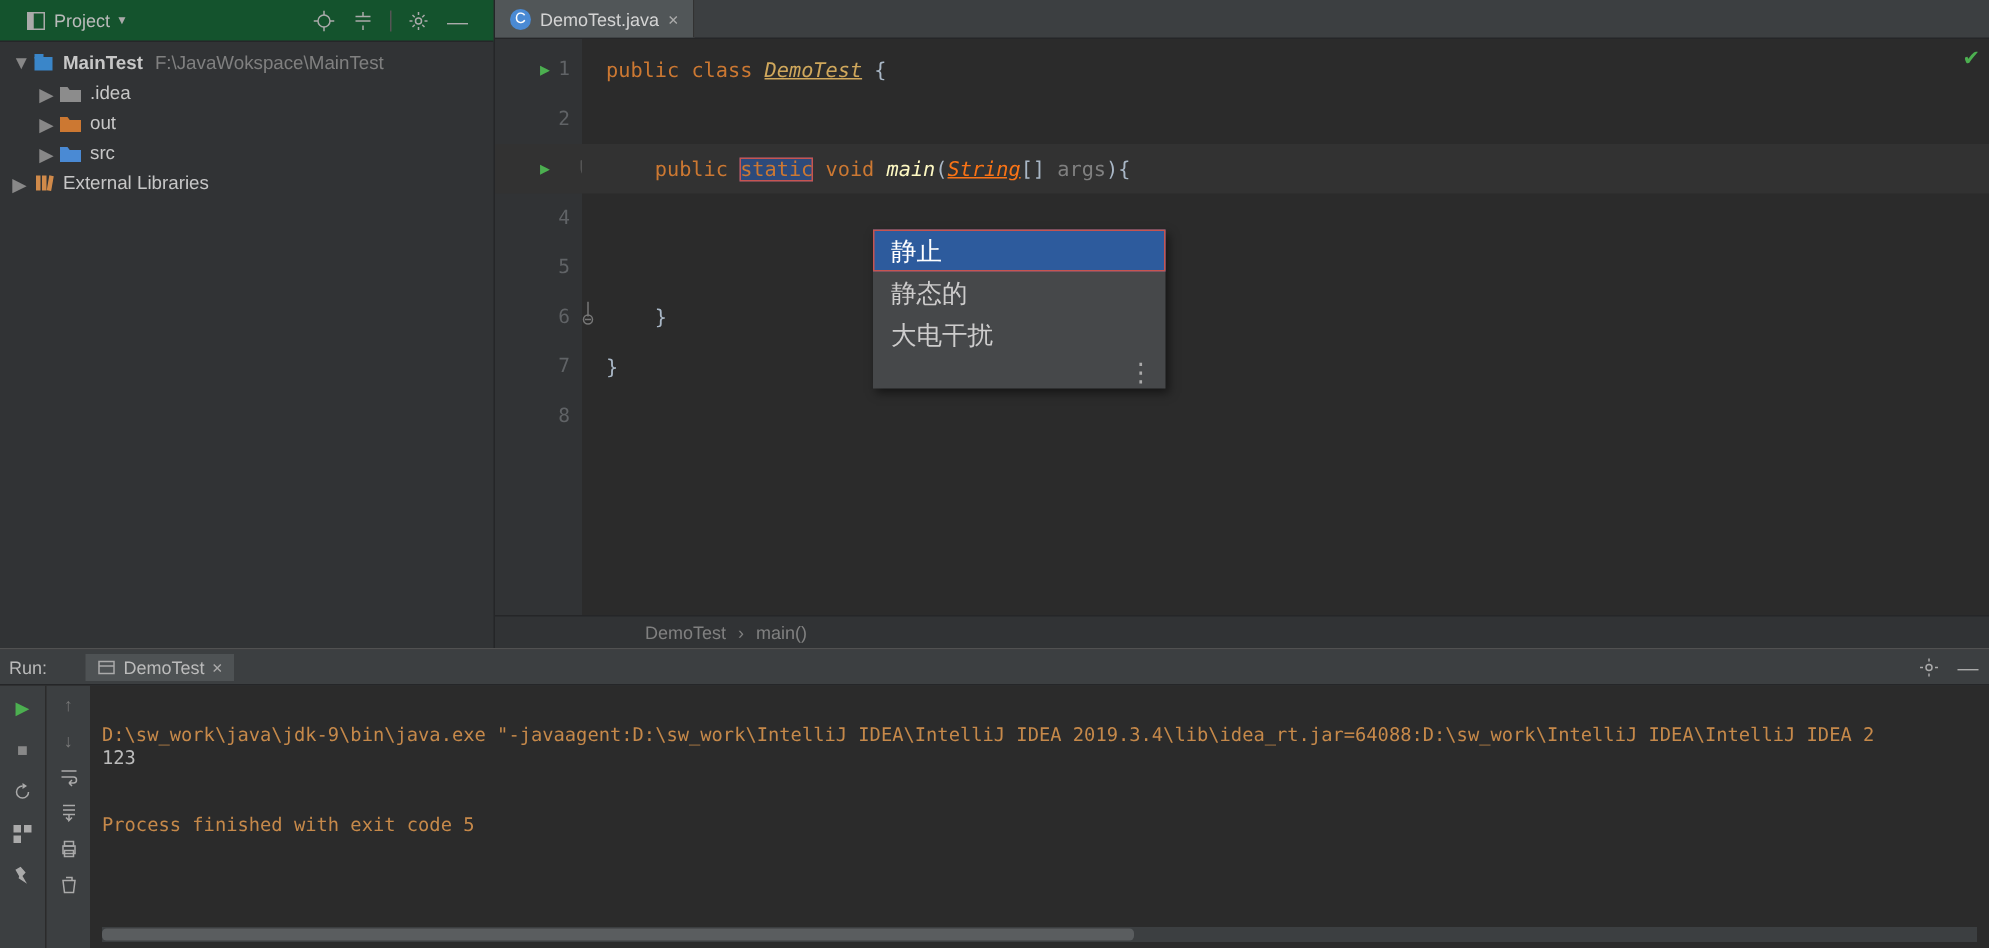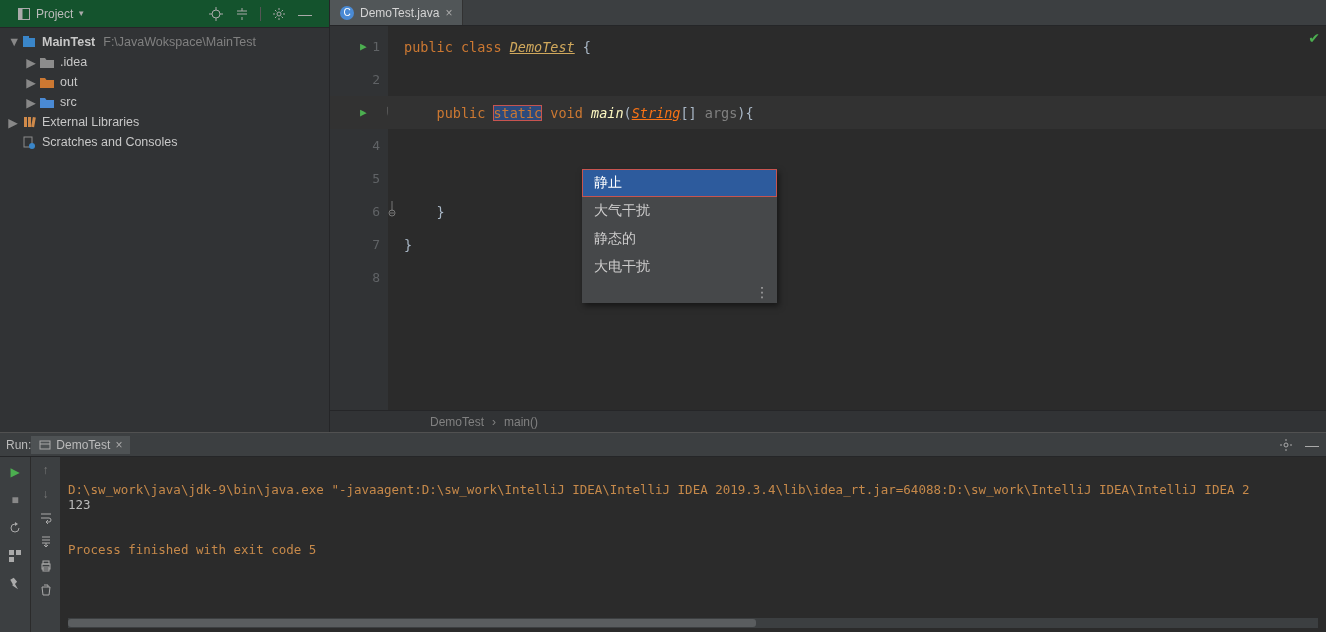--- a/index.html
+++ b/index.html
@@ -81,41 +81,40 @@
   .fn { color:#fef9c3; font-style: italic;}
   .txt { color:#a9b7c6;}
   .arg { color:#808080;}
   .str { color:#6a8759;}
   .sel { background:#2d4a7b; outline:1px solid #c75450; outline-offset:-1px;}
   
   
   .popup {
     position:absolute; left:194px; top:127px; width:195px;
     background:#46484a; box-shadow: 2px 3px 6px rgba(0,0,0,.5);
-    font-family: "Microsoft YaHei","SimSun", sans-serif; font-size:14px;
+    font-family: "Microsoft YaHei","SimSun", sans-serif; font-size:17px;
     color:#cdcccc;
-    margin-top:16px;
   }
   .popup-item { height:28px; display:flex; align-items:center; padding:0 12px; cursor:pointer;}
   .popup-item.sel { background:#2d5b9d; color:#fff;}
   .popup-foot { height:22px; display:flex; justify-content:flex-end; align-items:center; padding-right:8px; color:#aaa;}
 
   
   .crumbs { height:22px; background:#313335; border-top:1px solid #252628; display:flex; align-items:center; padding-left:100px; gap:8px; color:#808080; font-size:12px;}
   .crumbs .sep { color:#808080;}
   
   
   .ok-mark { position:absolute; right:6px; top:4px; color:#4caf50; font-size:14px;}
 
   
   .run-head {
     height:24px; background:#3c3f41; display:flex; align-items:center;
     border-bottom:1px solid #252628; padding:0 6px; justify-content:space-between;
   }
-  .run-head .left { display:flex; align-items:center; gap:0;}
+  .run-head .left { display:flex; align-items:center; gap:26px;}
   .run-head .right { display:flex; align-items:center; gap:10px;}
   .run-head .title { color:#bbbbbb;}
   .run-tab {
     display:flex; align-items:center; gap:5px; padding:2px 8px;
     background:#4e5254; font-size:12px;
   }
   .run-tab .close { color:#aaa; cursor:pointer;}
   .run-body { flex:1; display:flex; overflow:hidden; background:#2b2b2b;}
   .run-tools {
     width:30px; background:#3c3f41; display:flex; flex-direction:column; align-items:center; gap:10px; padding-top:6px;
@@ -233,30 +232,20 @@
       <div class="tree-row l1">
         <span class="arrow">▶</span>
         <span class="ficon lib-icn">
           <svg width="14" height="14" viewBox="0 0 14 14">
               <rect x="2" y="2" width="3" height="10" fill="#d08a4a"></rect>
               <rect x="6" y="2" width="3" height="10" fill="#d08a4a"></rect>
               <rect x="10" y="2" width="3" height="10" fill="#d08a4a" transform="rotate(10 11 7)"></rect>
             </svg>
         </span>
         <span class="name">External Libraries</span>
-      </div>
-      <div class="tree-row l1">
-        <span class="arrow">&nbsp;</span>
-        <span class="ficon scratch-icn">
-          <svg width="14" height="14" viewBox="0 0 14 14">
-              <rect x="2" y="2" width="8" height="10" fill="none" stroke="#8c8c8c"></rect>
-              <circle cx="10" cy="11" r="3" fill="#3a86c9"></circle>
-            </svg>
-        </span>
-        <span class="name">Scratches and Consoles</span>
       </div>
     </div>
   </div>
 
   <div class="editor">
     <div class="ed-tabs">
       <div class="ed-tab">
         <span class="c-ring">C</span>
         <span>DemoTest.java</span>
         <span class="close">×</span>
@@ -317,21 +306,20 @@
         <div class="cline hl" style="top:70px;">
           <span>    </span><span class="kw">public</span><span> </span><span class="kw sel">static</span><span> </span><span class="kw">void</span><span> </span><span class="fn">main</span><span class="txt">(</span><span class="type">String</span><span class="txt">[] </span><span class="arg">args</span><span class="txt">){</span>
         </div>
         <div class="cline" style="top:136px;"><span></span></div>
         <div class="cline" style="top:169px;"><span>    </span><span class="txt">}</span></div>
         <div class="cline" style="top:202px;"><span class="txt">}</span></div>
         <div class="cline" style="top:235px;"><span></span></div>
 
         <div class="popup">
           <div class="popup-item sel">静止</div>
-          <div class="popup-item">大气干扰</div>
           <div class="popup-item">静态的</div>
           <div class="popup-item">大电干扰</div>
           <div class="popup-foot">
               <span>⋮</span>
             </div>
         </div>
       </div>
     </div>
 
     <div class="crumbs">

